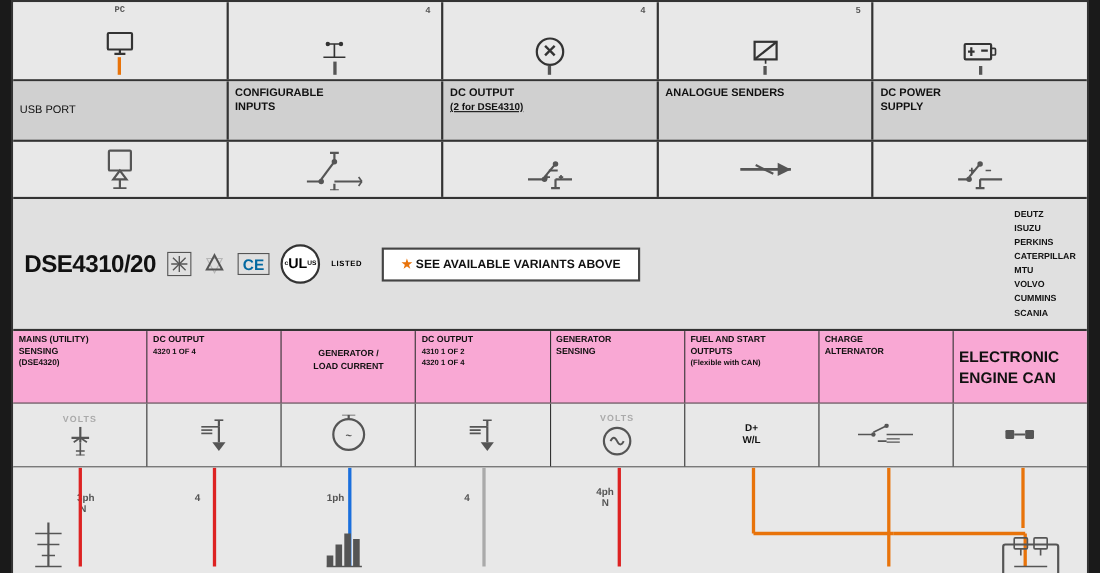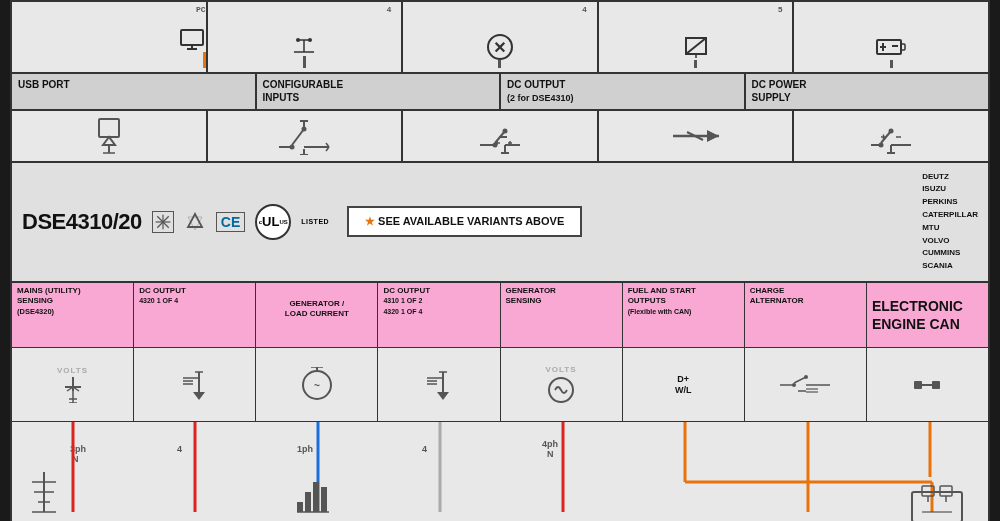--- a/index.html
+++ b/index.html
@@ -18,21 +18,21 @@
       position: relative;
     }
   </style>
 </head>
 <body>
 
 <div class="main-container">
 
   <div style="display:flex; height:72px; border-bottom:2px solid #333; background:#e8e8e8;">
 
-    <div style="flex:1; border-right:2px solid #333; display:flex; flex-direction:column; align-items:flex-end; justify-content:flex-end; padding-bottom:4px; position:relative;font-family:Liberation Mono, monospace;">
+    <div style="flex:1; border-right:2px solid #333; display:flex; flex-direction:column; align-items:center; justify-content:flex-end; padding-bottom:4px; position:relative;font-family:Liberation Mono, monospace;">
       <span style="position:absolute;top:3px;font-size:8px;font-weight:bold;color:#555;">PC</span>
 
       <svg width="28" height="24" viewBox="0 0 28 24">
         <rect x="3" y="2" width="22" height="15" rx="1" fill="none" stroke="#333" stroke-width="2"></rect>
         <line x1="14" y1="17" x2="14" y2="21" stroke="#333" stroke-width="2"></line>
         <line x1="9" y1="21" x2="19" y2="21" stroke="#333" stroke-width="2"></line>
       </svg>
       <div style="width:3px; height:16px; background:#e8730a;"></div>
     </div>
 
@@ -74,24 +74,25 @@
         <rect x="26" y="12" width="4" height="6" rx="1" fill="none" stroke="#333" stroke-width="1.5"></rect>
         <line x1="8" y1="11" x2="8" y2="19" stroke="#333" stroke-width="2"></line>
         <line x1="5" y1="15" x2="11" y2="15" stroke="#333" stroke-width="2"></line>
         <line x1="17" y1="14" x2="23" y2="14" stroke="#333" stroke-width="2"></line>
       </svg>
       <div style="width:3px; height:8px; background:#555;"></div>
     </div>
   </div>
 
   <div style="display:flex; border-bottom:2px solid #333; background:#d0d0d0;">
-    <div style="flex:1;border-right:2px solid #333;padding:4px 6px;font-size:10px;font-weight:bold;color:#111;line-height:1.3;">USB
+    <div style="flex:1;border-right:2px solid #333;padding:20px 6px;font-size:10px;font-weight:normal;color:#111;line-height:1.3;">USB
 PORT</div>
     <div style="flex:1;border-right:2px solid #333;padding:4px 6px;font-size:10px;font-weight:bold;color:#111;line-height:1.3;">CONFIGURABLE<br>INPUTS</div>
-    <div style="flex:1;border-right:2px solid #333;padding:4px 6px;font-size:10px;font-weight:bold;color:#111;line-height:1.3;">DC OUTPUT<br><span style="font-size:9px;">(2 for DSE4310)</span></div>
+    <div style="flex:1;border-right:2px solid #333;padding:4px 6px;font-size:10px;font-weight:bold;color:#111;line-height:1.3;">DC OUTPUT<br><span style="font-size:9px;text-decoration:underline;">(2 for DSE4310)</span></div>
+    <div style="flex:1;border-right:2px solid #333;padding:4px 6px;font-size:10px;font-weight:bold;color:#111;line-height:1.3;">ANALOGUE SENDERS</div>
     <div style="flex:1;padding:4px 6px;font-size:10px;font-weight:bold;color:#111;line-height:1.3;">DC POWER<br>SUPPLY</div>
   </div>
 
   <div style="display:flex; border-bottom:2px solid #333; height:52px; background:#e8e8e8;">
 
     <div style="flex:1;border-right:2px solid #333;display:flex;align-items:center;justify-content:center;">
       <svg width="30" height="38" viewBox="0 0 30 38">
         <rect x="5" y="2" width="20" height="18" rx="1" fill="none" stroke="#555" stroke-width="2"></rect>
         <polygon points="15,20 9,28 21,28" fill="none" stroke="#555" stroke-width="2"></polygon>
         <line x1="15" y1="28" x2="15" y2="36" stroke="#555" stroke-width="2"></line>
@@ -204,21 +205,21 @@
     <div style="flex:1;border-right:1.5px solid #333;padding:3px 5px;font-size:8px;font-weight:bold;color:#111;line-height:1.3;">MAINS (UTILITY)<br>SENSING<br><span style="font-size:7.5px;">(DSE4320)</span></div>
     <div style="flex:1;border-right:1.5px solid #333;padding:3px 5px;font-size:8px;font-weight:bold;color:#111;line-height:1.3;">DC OUTPUT<br><span style="font-size:7px;">4320 1 OF 4</span></div>
     <div style="flex:1;border-right:1.5px solid #333;padding:16px 5px;font-size:8px;font-weight:bold;color:#111;line-height:1.3;text-align:center;">GENERATOR /<br>LOAD CURRENT</div>
     <div style="flex:1;border-right:1.5px solid #333;padding:3px 5px;font-size:8px;font-weight:bold;color:#111;line-height:1.3;">DC OUTPUT<br><span style="font-size:7px;">4310 1 OF 2<br>4320 1 OF 4</span></div>
     <div style="flex:1;border-right:1.5px solid #333;padding:3px 5px;font-size:8px;font-weight:bold;color:#111;line-height:1.3;">GENERATOR<br>SENSING</div>
     <div style="flex:1;border-right:1.5px solid #333;padding:3px 5px;font-size:8px;font-weight:bold;color:#111;line-height:1.3;">FUEL AND START<br>OUTPUTS<br><span style="font-size:7px;">(Flexible with CAN)</span></div>
     <div style="flex:1;border-right:1.5px solid #333;padding:3px 5px;font-size:8px;font-weight:bold;color:#111;line-height:1.3;">CHARGE<br>ALTERNATOR</div>
     <div style="flex:1;padding:14px 5px;font-size:14px;font-weight:bold;color:#111;line-height:1.3;">ELECTRONIC<br>ENGINE CAN</div>
   </div>
 
-  <div style="display:flex;border-bottom:1.5px solid #333;height:74px;background:#e8e8e8;">
+  <div style="display:flex;border-bottom:1.5px solid #333;height:58px;background:#e8e8e8;">
 
     <div style="flex:1;border-right:1.5px solid #333;display:flex;flex-direction:column;align-items:center;justify-content:center;gap:2px;">
       <span style="font-size:8px;font-weight:bold;letter-spacing:1px;color:#aaa;">VOLTS</span>
       <svg width="20" height="26" viewBox="0 0 20 26">
         <line x1="10" y1="0" x2="10" y2="14" stroke="#555" stroke-width="2"></line>
         <line x1="2" y1="10" x2="18" y2="10" stroke="#555" stroke-width="2"></line>
         <line x1="4" y1="14" x2="10" y2="10" stroke="#555" stroke-width="1.5"></line>
         <line x1="16" y1="14" x2="10" y2="10" stroke="#555" stroke-width="1.5"></line>
         <line x1="10" y1="14" x2="10" y2="26" stroke="#555" stroke-width="1.5"></line>
         <line x1="6" y1="22" x2="14" y2="22" stroke="#555" stroke-width="1.5"></line>

